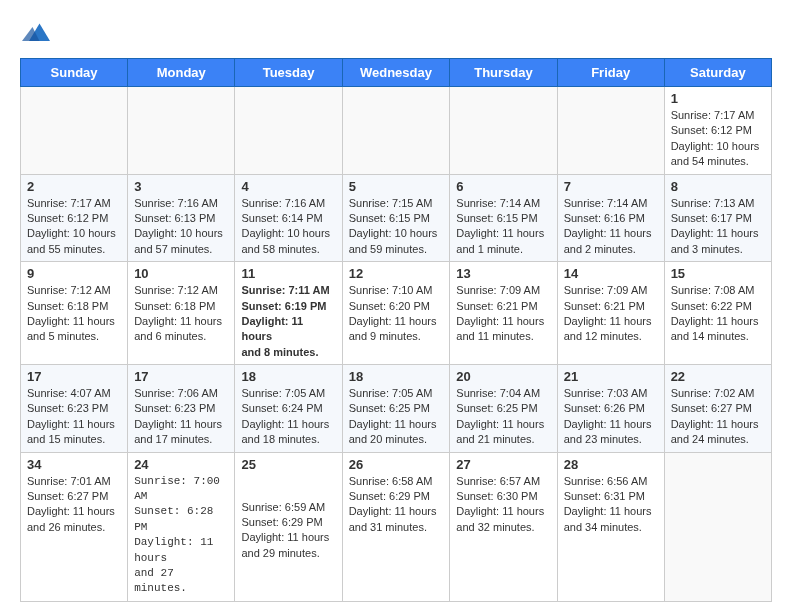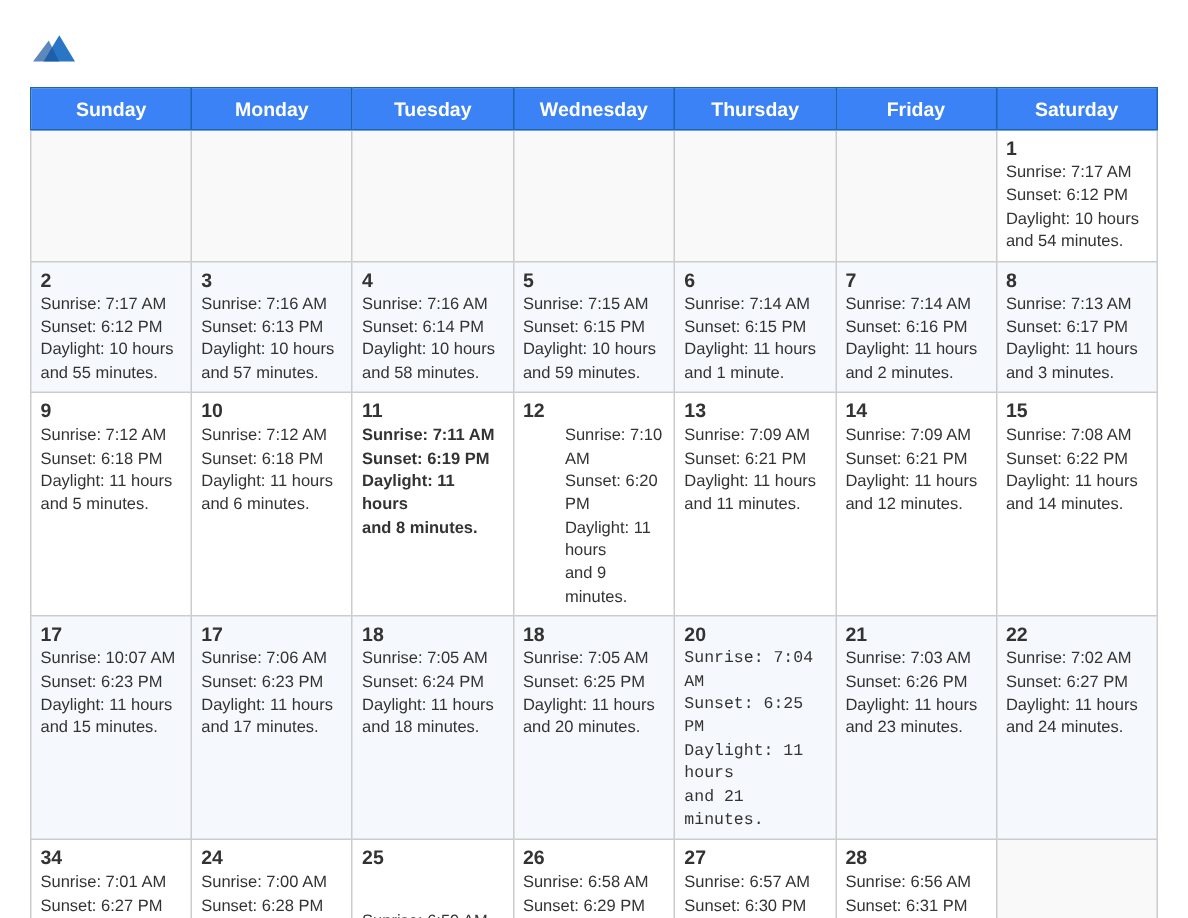--- a/index.html
+++ b/index.html
@@ -204,21 +204,21 @@
         </td>
         <td>
           <span class="day-num">11</span>
           <div class="day-info" style="white-space: pre-line; font-weight: bold;">Sunrise: 7:11 AM
 Sunset: 6:19 PM
 Daylight: 11 hours
 and 8 minutes.</div>
         </td>
         <td>
           <span class="day-num">12</span>
-          <div class="day-info" style="white-space: pre-line; margin-left: 28px;">Sunrise: 7:10 AM
+          <div class="day-info" style="white-space: pre-line;">Sunrise: 7:10 AM
 Sunset: 6:20 PM
 Daylight: 11 hours
 and 9 minutes.</div>
         </td>
         <td>
           <span class="day-num">13</span>
           <div class="day-info" style="white-space: pre-line;">Sunrise: 7:09 AM
 Sunset: 6:21 PM
 Daylight: 11 hours
 and 11 minutes.</div>
@@ -234,21 +234,21 @@
           <span class="day-num">15</span>
           <div class="day-info" style="white-space: pre-line;">Sunrise: 7:08 AM
 Sunset: 6:22 PM
 Daylight: 11 hours
 and 14 minutes.</div>
         </td>
       </tr>
       <tr>
         <td>
           <span class="day-num">17</span>
-          <div class="day-info" style="white-space: pre-line;">Sunrise: 10:07 AM
+          <div class="day-info" style="white-space: pre-line;">Sunrise: 4:07 AM
 Sunset: 6:23 PM
 Daylight: 11 hours
 and 15 minutes.</div>
         </td>
         <td>
           <span class="day-num">17</span>
           <div class="day-info" style="white-space: pre-line;">Sunrise: 7:06 AM
 Sunset: 6:23 PM
 Daylight: 11 hours
 and 17 minutes.</div>
@@ -262,21 +262,21 @@
         </td>
         <td>
           <span class="day-num">18</span>
           <div class="day-info" style="white-space: pre-line;">Sunrise: 7:05 AM
 Sunset: 6:25 PM
 Daylight: 11 hours
 and 20 minutes.</div>
         </td>
         <td>
           <span class="day-num">20</span>
-          <div class="day-info" style="white-space: pre-line; font-family: Liberation Mono, monospace;">Sunrise: 7:04 AM
+          <div class="day-info" style="white-space: pre-line;">Sunrise: 7:04 AM
 Sunset: 6:25 PM
 Daylight: 11 hours
 and 21 minutes.</div>
         </td>
         <td>
           <span class="day-num">21</span>
           <div class="day-info" style="white-space: pre-line;">Sunrise: 7:03 AM
 Sunset: 6:26 PM
 Daylight: 11 hours
 and 23 minutes.</div>
@@ -292,21 +292,21 @@
       <tr>
         <td>
           <span class="day-num">34</span>
           <div class="day-info" style="white-space: pre-line;">Sunrise: 7:01 AM
 Sunset: 6:27 PM
 Daylight: 11 hours
 and 26 minutes.</div>
         </td>
         <td>
           <span class="day-num">24</span>
-          <div class="day-info" style="white-space: pre-line;">Sunrise: 7:00 AM
+          <div class="day-info" style="white-space: pre-line; font-family: Liberation Mono, monospace;">Sunrise: 7:00 AM
 Sunset: 6:28 PM
 Daylight: 11 hours
 and 27 minutes.</div>
         </td>
         <td>
           <span class="day-num">25</span>
           <div class="day-info" style="white-space: pre-line; margin-top: 28px;">Sunrise: 6:59 AM
 Sunset: 6:29 PM
 Daylight: 11 hours
 and 29 minutes.</div>

